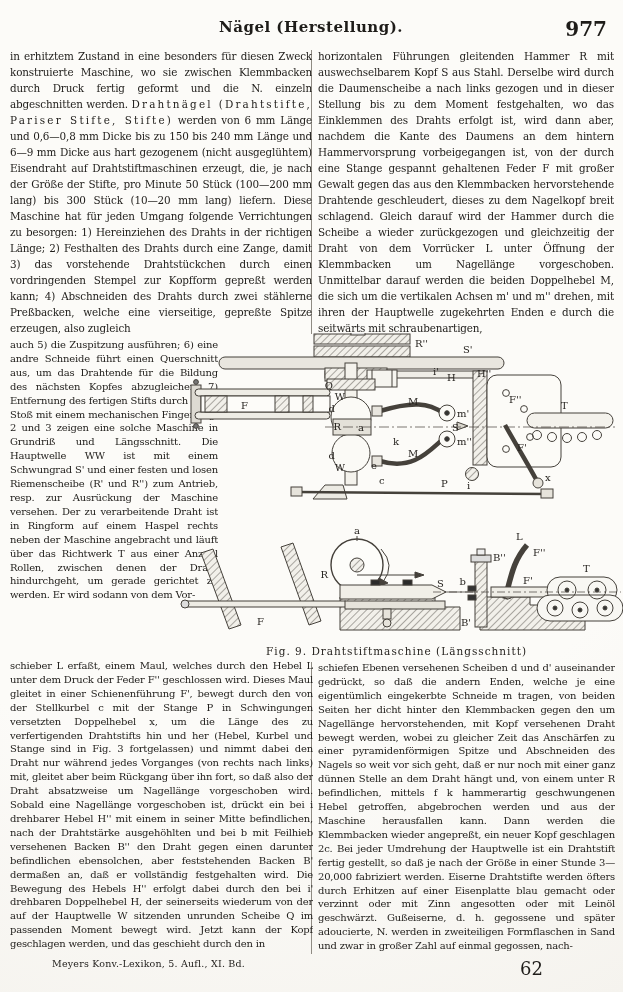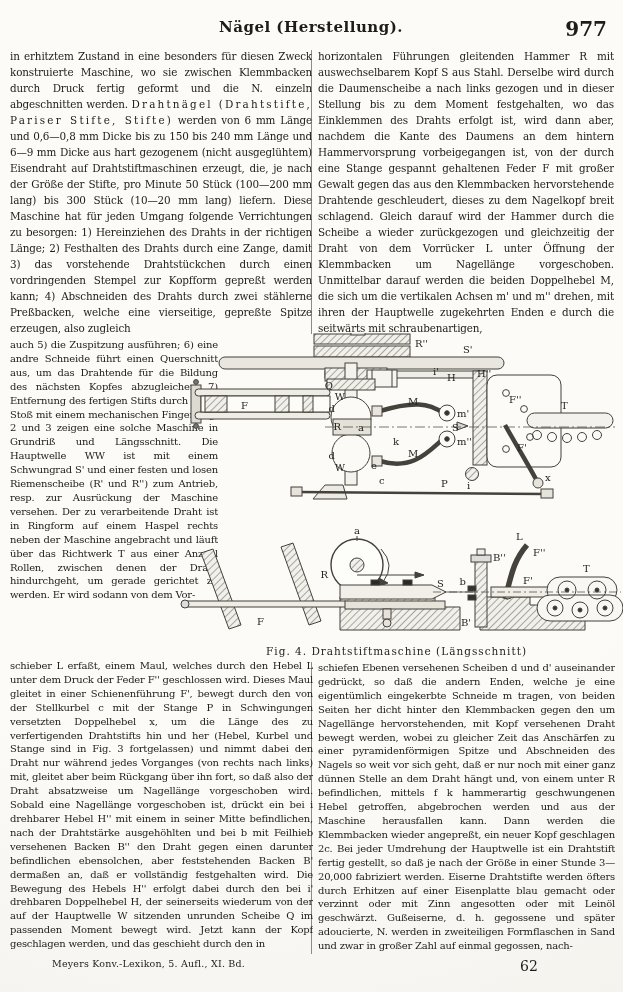--- a/index.html
+++ b/index.html
@@ -17,21 +17,21 @@
   .t-main{font-size:10.4px;line-height:16px;letter-spacing:-0.15px;}
   .t-tight{font-size:10px;line-height:13.9px;letter-spacing:-0.2px;}
   .sperr{letter-spacing:2.2px;}
   .divider{position:absolute;width:1px;background:#8f8b83;}
   .figs{position:absolute;left:175px;top:333px;width:443px;height:336px;}
   .figcap{position:absolute;left:0;width:443px;text-align:center;
     font-size:10.5px;letter-spacing:1px;color:#26231f;}
   svg{position:absolute;left:0;}
   svg text{font-family:"DejaVu Serif","Liberation Serif",serif;font-size:10px;fill:#26231f;}
   .footer-imprint{position:absolute;left:52px;top:958px;font-size:9.5px;letter-spacing:.2px;}
-  .footer-num{position:absolute;left:520px;top:958px;font-size:14px;}
+  .footer-num{position:absolute;left:520px;top:958px;font-size:18px;}
 </style>
 </head>
 <body>
 
 <div class="page">
 
   <div class="hdr-title">Nägel (Herstellung).</div>
   <div class="hdr-num">977</div>
 
   <div class="divider" style="left:311px;top:50px;height:284px;"></div>
@@ -207,19 +207,19 @@
       <text x="262" y="62">S</text>
       <text x="291" y="60" text-anchor="end">b</text>
       <text x="318" y="36">B''</text>
       <text x="296" y="101" text-anchor="end">B'</text>
       <text x="341" y="15">L</text>
       <text x="358" y="31">F''</text>
       <text x="348" y="59">F'</text>
       <text x="408" y="47">T</text>
       <text x="82" y="100">F</text>
     </svg>
-    <div class="figcap" style="top:312px;">Fig. 4.  Drahtstiftmaschine (Längsschnitt)</div>
+    <div class="figcap" style="top:312px;">Fig. 9.  Drahtstiftmaschine (Längsschnitt)</div>
   </div>
 
   <div class="footer-imprint">Meyers Konv.-Lexikon, 5. Aufl., XI. Bd.</div>
   <div class="footer-num">62</div>
 
 </div>
 
 </body></html>

